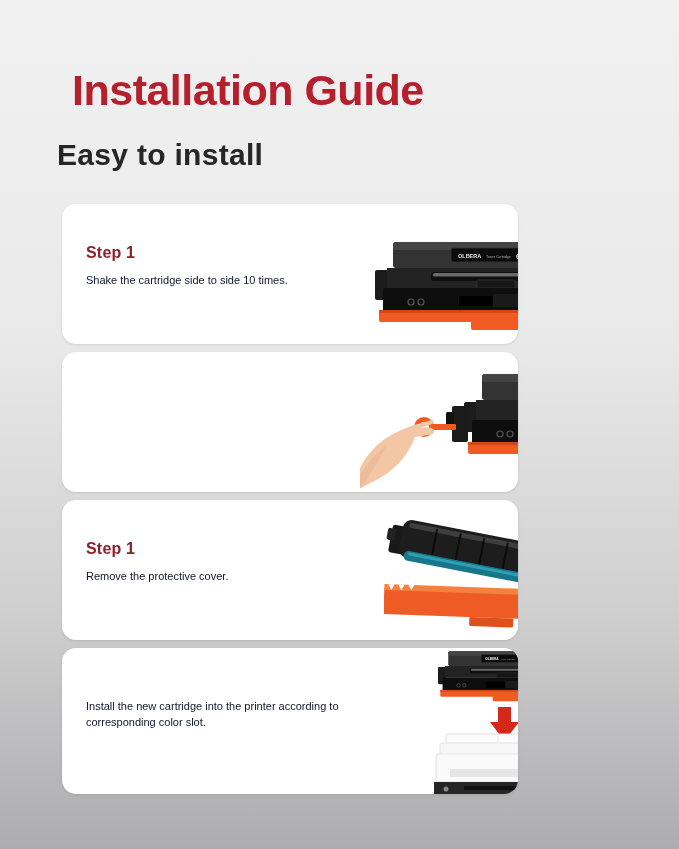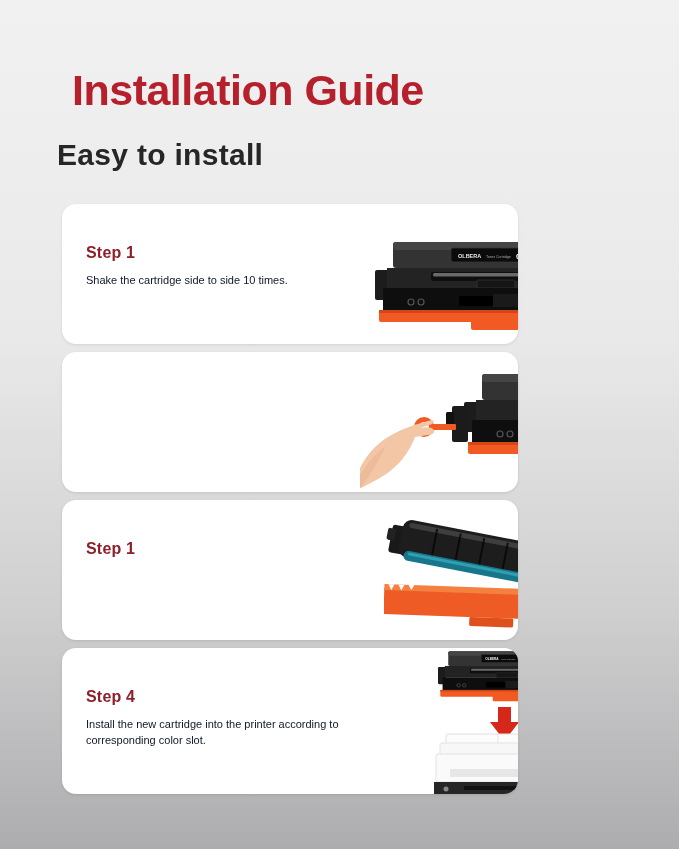--- a/index.html
+++ b/index.html
@@ -109,20 +109,21 @@
       <g>
         <path fill="#F3C6A6" d="M-10,130 C-2,102 10,84 28,73 C40,66 50,62 58,60 C63,58.6 66,57.5 70,56.5 C74,55.5 75.5,58.5 71.5,60.3 L60,64 C66,62.8 71,63 73.5,65.5 C75.3,67.3 74,70 69.5,70.8 L55,73 C49,89 38,103 23,112 C10,120 -2,125 -10,130 Z"></path>
         <path fill="#E5AE8C" opacity="0.45" d="M-10,130 C0,108 12,92 26,82 C20,94 12,108 2,122 Z"></path>
       </g>
     </svg>
   </section>
 
   <section class="card card3">
     <div class="copy">
       <div class="step-label">Step 1</div>
+      <p class="step-text">Remove the protective cover.</p>
     </div>
     <svg class="art art3" viewBox="0 0 238 136">
       <ellipse cx="248" cy="92" rx="38" ry="50" fill="#F3C6A6"></ellipse>
       <g transform="rotate(2 0 96)">
         <rect x="0" y="86" width="212" height="26" fill="#EE5B25"></rect>
         <rect x="0" y="82" width="212" height="6" fill="#F58140"></rect>
         <g fill="#FFFFFF">
           <polygon points="4,82 10,82 7,88"></polygon>
           <polygon points="14,82 20,82 17,88"></polygon>
           <polygon points="24,82 30,82 27,87"></polygon>
@@ -152,21 +153,20 @@
         <ellipse cx="206" cy="106" rx="25" ry="9" transform="rotate(-14 206 106)"></ellipse>
         <ellipse cx="210" cy="120" rx="27" ry="9.5" transform="rotate(-9 210 120)"></ellipse>
         <ellipse cx="217" cy="133" rx="26" ry="9" transform="rotate(-5 217 133)"></ellipse>
         <ellipse cx="216" cy="56" rx="11" ry="24" transform="rotate(32 216 56)"></ellipse>
       </g>
     </svg>
   </section>
 
   <section class="card card4">
     <div class="copy">
-      <div class="step-label">Step 4</div>
       <p class="step-text">Install the new cartridge into the printer according to corresponding color slot.</p>
     </div>
     <svg class="art art4" viewBox="0 0 165 146">
       <use href="#cart" width="240" height="92" transform="translate(4,2) scale(0.57)"></use>
       <g fill="#D6281A">
         <rect x="64" y="59" width="13" height="16"></rect>
         <polygon points="56,74 85,74 70.5,93"></polygon>
       </g>
       <g>
         <rect x="12" y="86" width="100" height="11" rx="2" fill="#FCFCFC" stroke="#E0E0E0" stroke-width="1"></rect>

